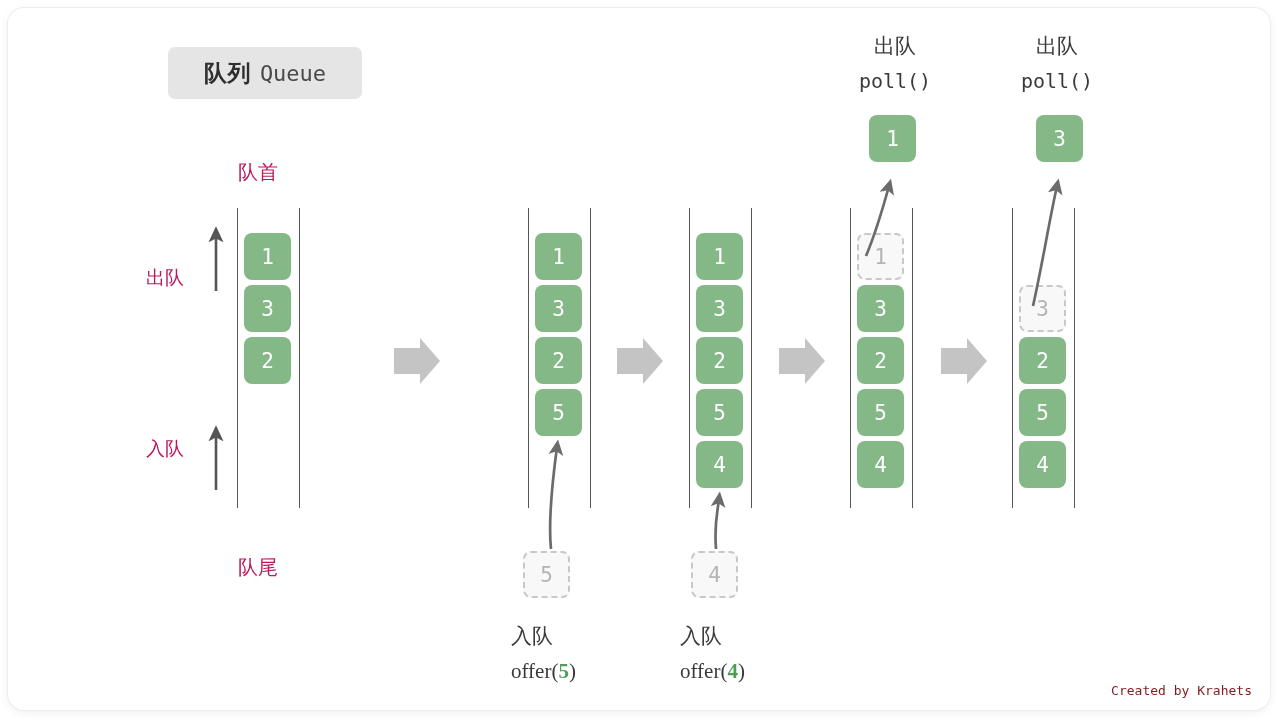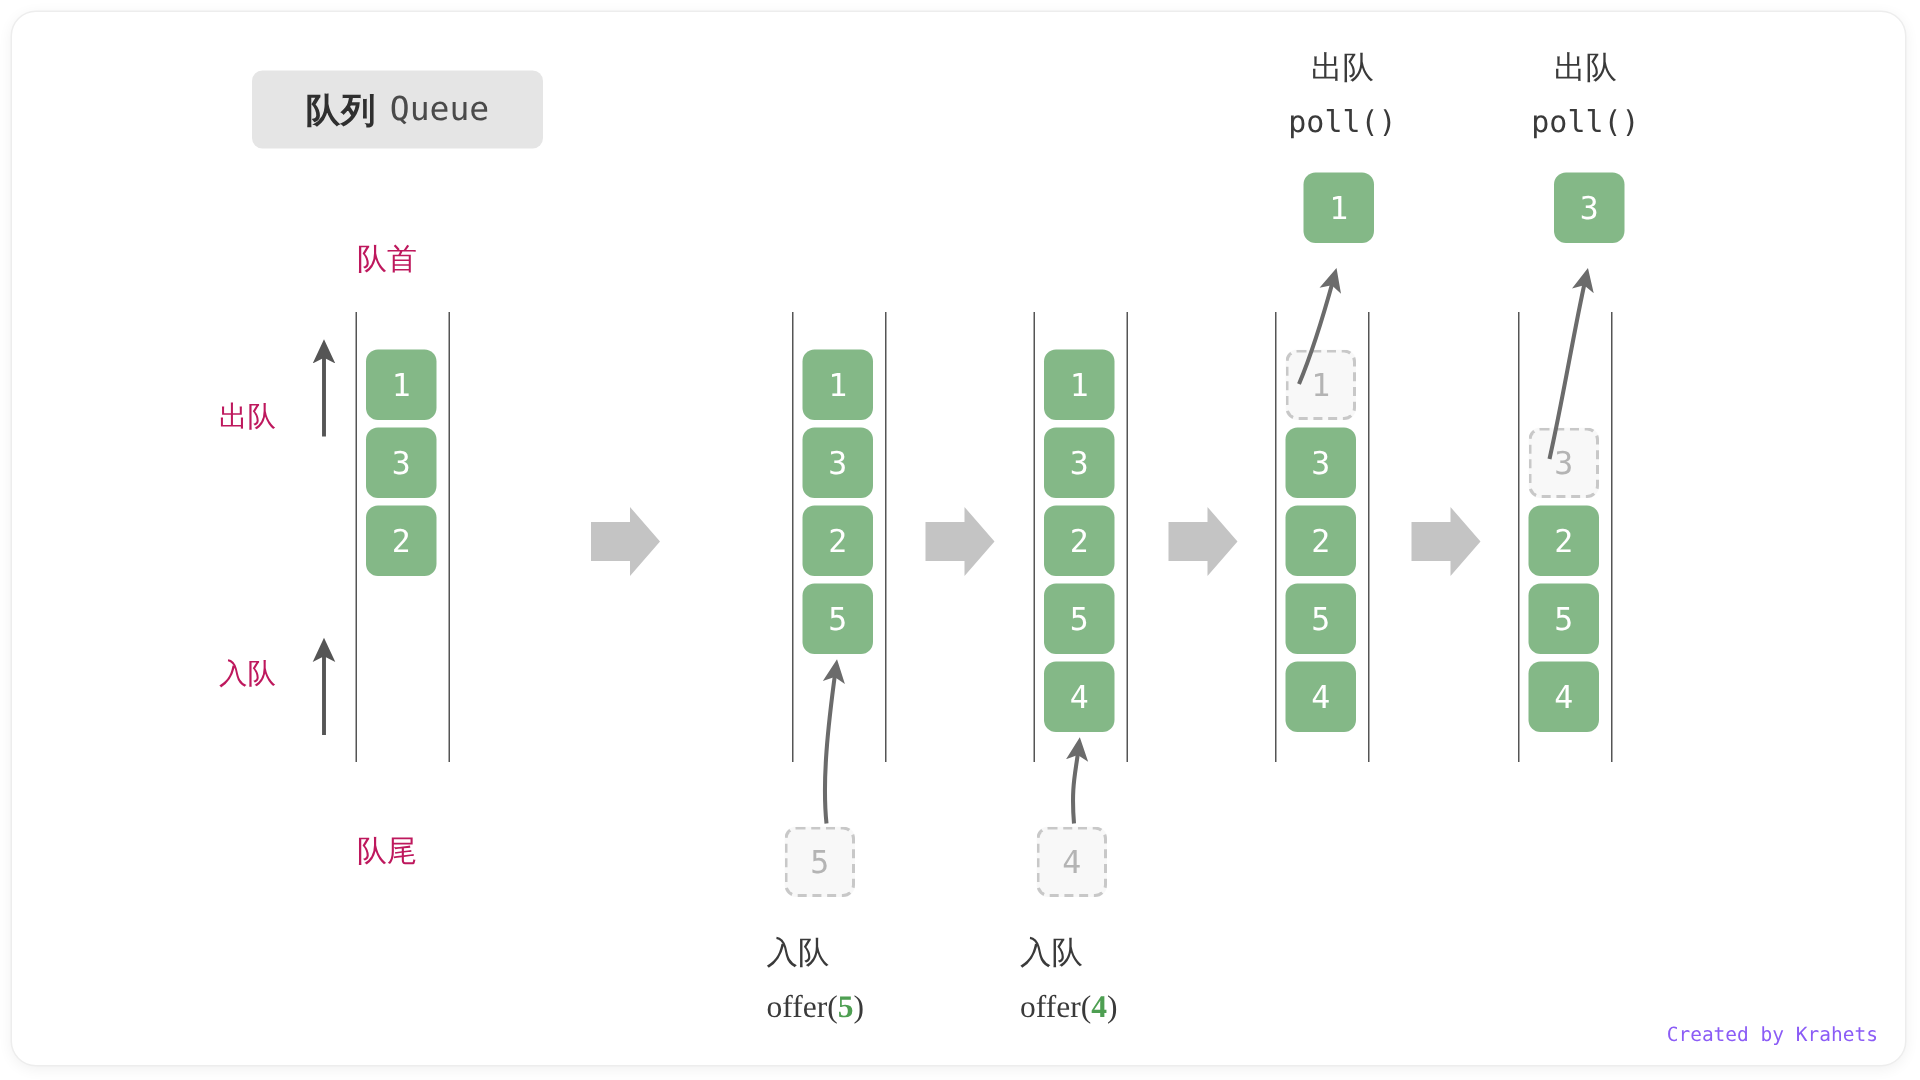--- a/index.html
+++ b/index.html
@@ -135,21 +135,21 @@
     pointer-events: none;
   }
 
   
   #credit {
     position: absolute;
     right: 28px;
     bottom: 22px;
     font-family: "DejaVu Sans Mono", "Liberation Mono", monospace;
     font-size: 13px;
-    color: #8b5cf6;
+    color: #7f1d1d;
     white-space: nowrap;
   }
 </style>
 </head>
 <body>
 
 <div id="canvas">
   <div id="frame"></div>
 
   <div id="title-badge">

